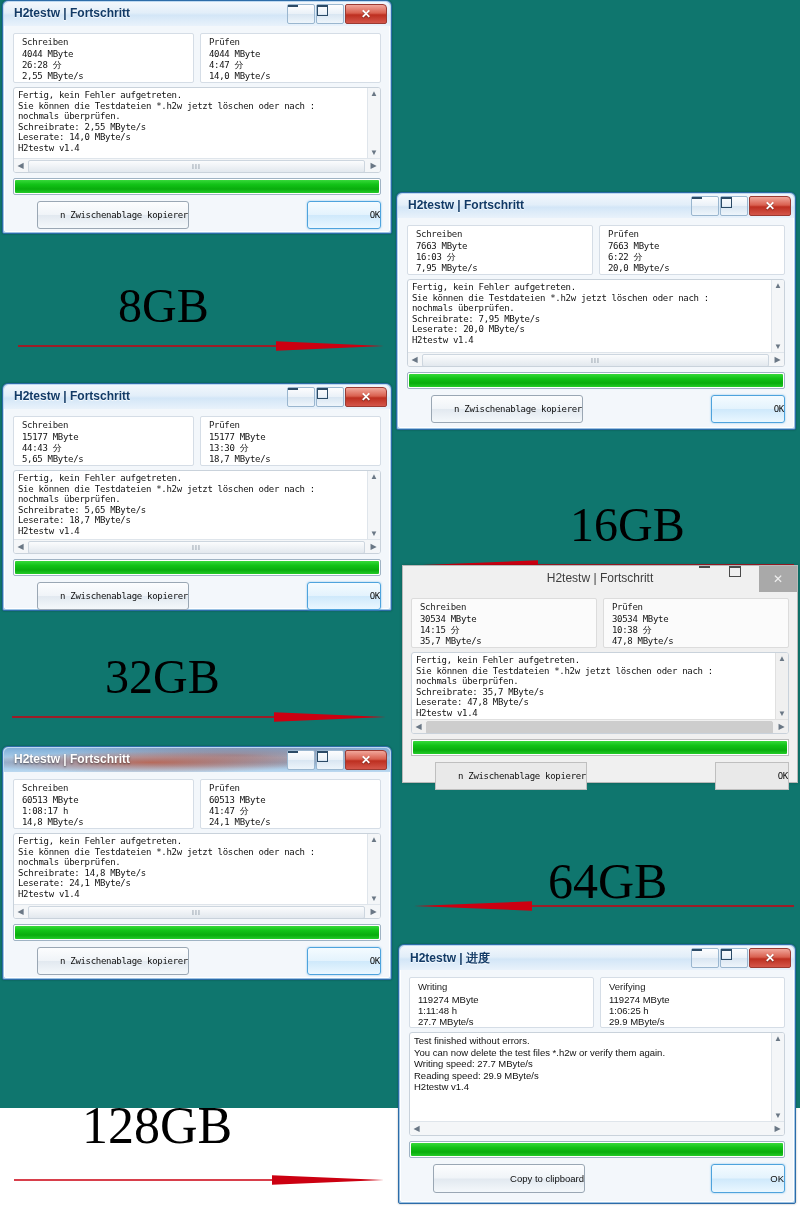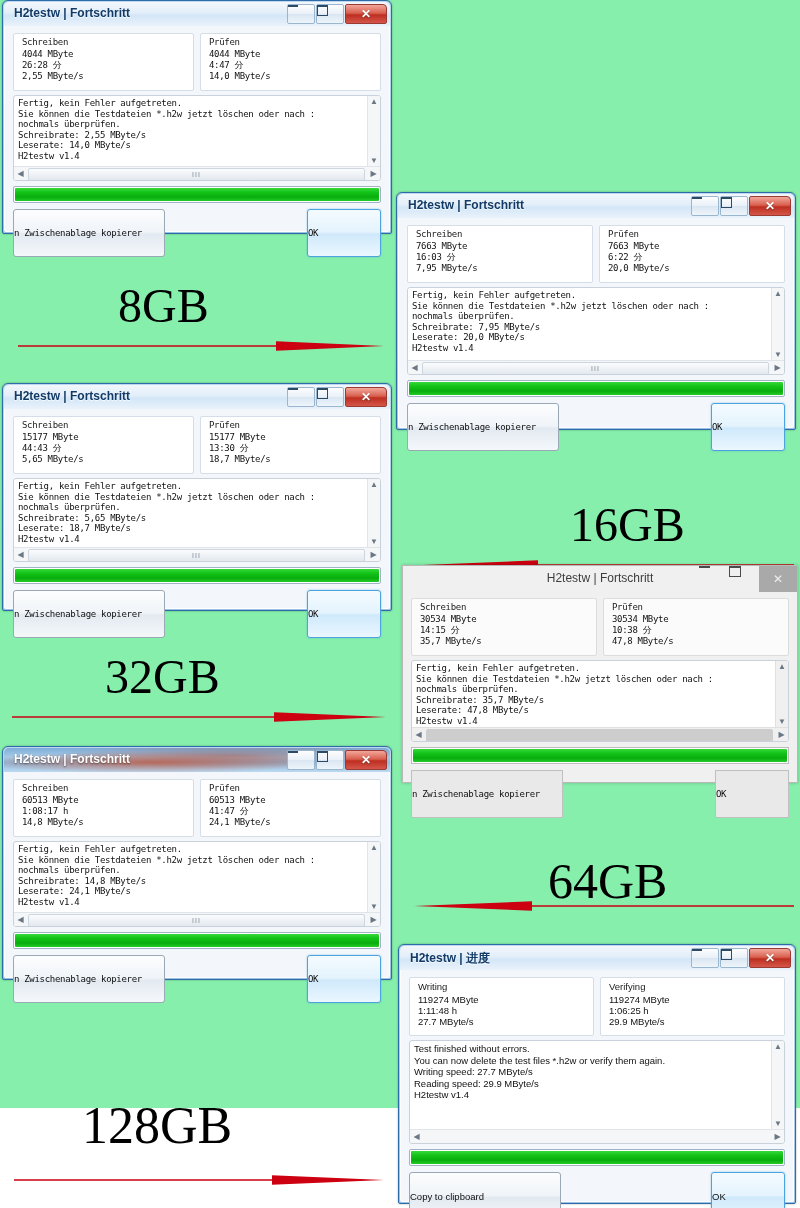--- a/index.html
+++ b/index.html
@@ -1,19 +1,19 @@
 <!DOCTYPE html>
 <html><head>
 <meta charset="utf-8">
 <style>
   html,body{margin:0;padding:0;background:#ffffff;}
   body{width:800px;height:1208px;position:relative;overflow:hidden;
        font-family:"Liberation Sans", sans-serif;}
 
-  #stage{position:absolute;left:0;top:0;width:800px;height:1108px;background:#86efac;}
+  #stage{position:absolute;left:0;top:0;width:800px;height:1108px;background:#0f766e;}
 
   
   .win{position:absolute;box-sizing:border-box;}
 
   
   .win.aero{
     border:1px solid #2d6ca8;
     border-radius:6px 6px 2px 2px;
     background:linear-gradient(to bottom,#bdd8f0 0%,#9cc2e3 100%);
     padding:1px;
@@ -73,21 +73,21 @@
   .win.flat .wbtn i{color:#4a4a4a;font-size:11px;}
   .win.flat .wbtn.close i{color:#efefef;font-weight:normal;text-shadow:none;font-size:12px;}
   .win.flat .wbtn .minglyph{background:#4a4a4a;width:11px;}
   .win.flat .wbtn .maxglyph{border-color:#4a4a4a;border-top-width:2px;width:10px;height:8px;}
   .win.flat .client{background:#f0f0f0;height:calc(100% - 26px);box-sizing:border-box;padding:6px 8px 8px 8px;}
 
   
   .statrow{display:flex;gap:6px;}
   .statbox{
     flex:1;border:1px solid #d5dde6;background:#ffffff;border-radius:2px;
-    padding:3px 6px 8px 8px;box-sizing:border-box;
+    padding:3px 6px 0 8px;box-sizing:border-box;
   }
   .win.flat .statbox{border:1px solid #dcdcdc;background:#fbfbfb;}
   .statbox .lbl{font-size:9px;color:#1a1a1a;margin-bottom:2px;}
   .statbox .val{font-size:9px;color:#111;line-height:11px;white-space:nowrap;}
 
   .logbox{
     margin-top:4px;border:1px solid #c9d2db;background:#fff;border-radius:3px;
     position:relative;box-sizing:border-box;overflow:hidden;
   }
   .logtext{padding:2px 4px 0 4px;}
@@ -112,24 +112,24 @@
   .win.flat .hscroll .thumb{background:#cdcdcd;border-color:#cdcdcd;}
 
   .progress{margin-top:5px;height:17px;border:1px solid #9fb3c4;background:#fff;
             border-radius:2px;padding:1px;box-sizing:border-box;}
   .progress .fill{height:100%;width:100%;border-radius:1px;
      background:linear-gradient(to bottom,#36d93a 0%,#12c217 35%,#09ad0d 70%,#23cc28 100%);}
   .win.flat .progress{border:1px solid #bcbcbc;border-radius:0;}
 
   .btnrow{margin-top:6px;display:flex;justify-content:space-between;align-items:center;}
   .btn{
-    font-size:9px;color:#0e0e0e;text-align:left;box-sizing:border-box;
+    font-size:9px;color:#0e0e0e;text-align:right;box-sizing:border-box;
     border:1px solid #9aa7b4;border-radius:3px;
     background:linear-gradient(to bottom,#fcfdfe 0%,#f0f4f8 48%,#e2e9f0 52%,#f4f8fb 100%);
-    padding:18px 0;white-space:nowrap;overflow:hidden;
+    padding:8px 0;white-space:nowrap;overflow:hidden;margin-left:24px;
   }
   .btn.copy{width:152px;}
   .btn.ok{width:74px;border:1px solid #4ea3dd;
     background:linear-gradient(to bottom,#f4fbff 0%,#e4f3fd 48%,#cfe9fb 52%,#eaf7ff 100%);
     box-shadow:0 0 2px rgba(80,170,230,.7);}
   .win.flat .btn{border:1px solid #bfbfbf;border-radius:0;background:#e9e9e9;}
   .win.flat .btn.ok{border:1px solid #bfbfbf;background:#e9e9e9;box-shadow:none;}
 
   
   .win.en .statbox .lbl,.win.en .statbox .val,.win.en .logtext div,.win.en .btn{

